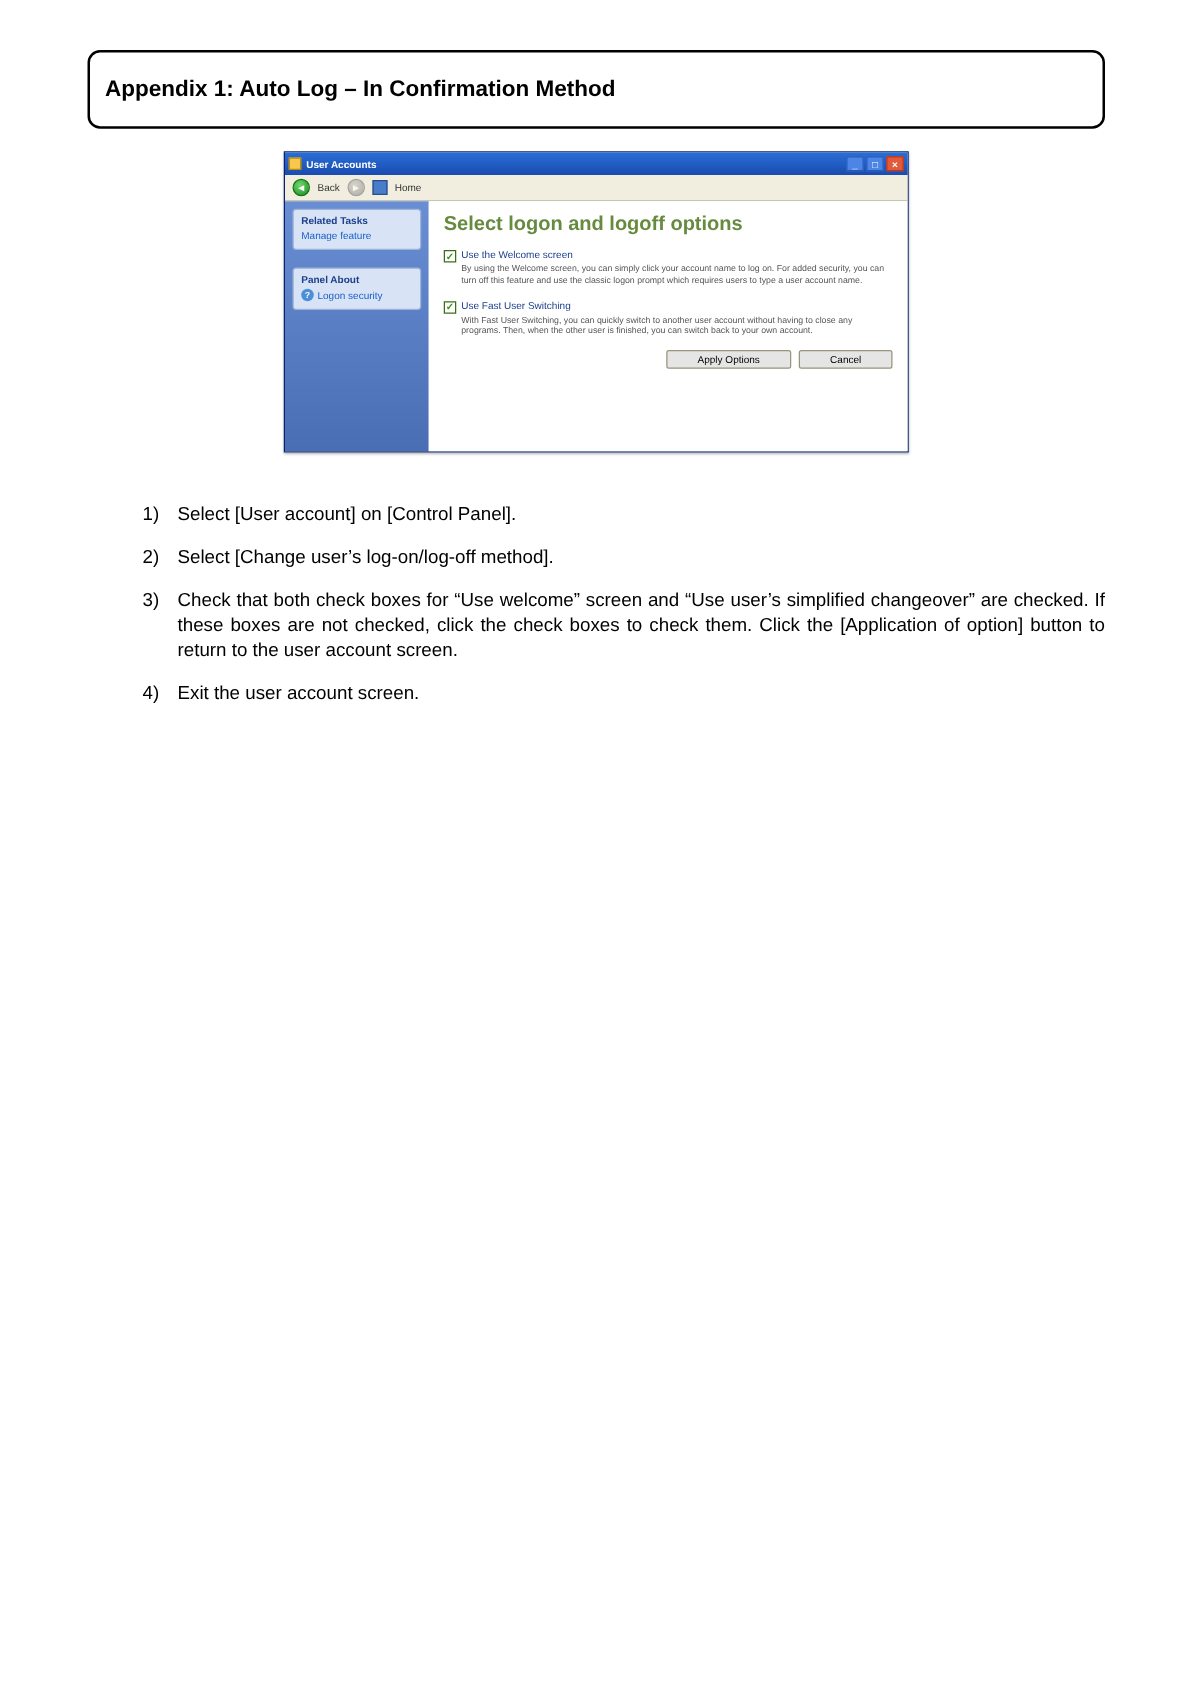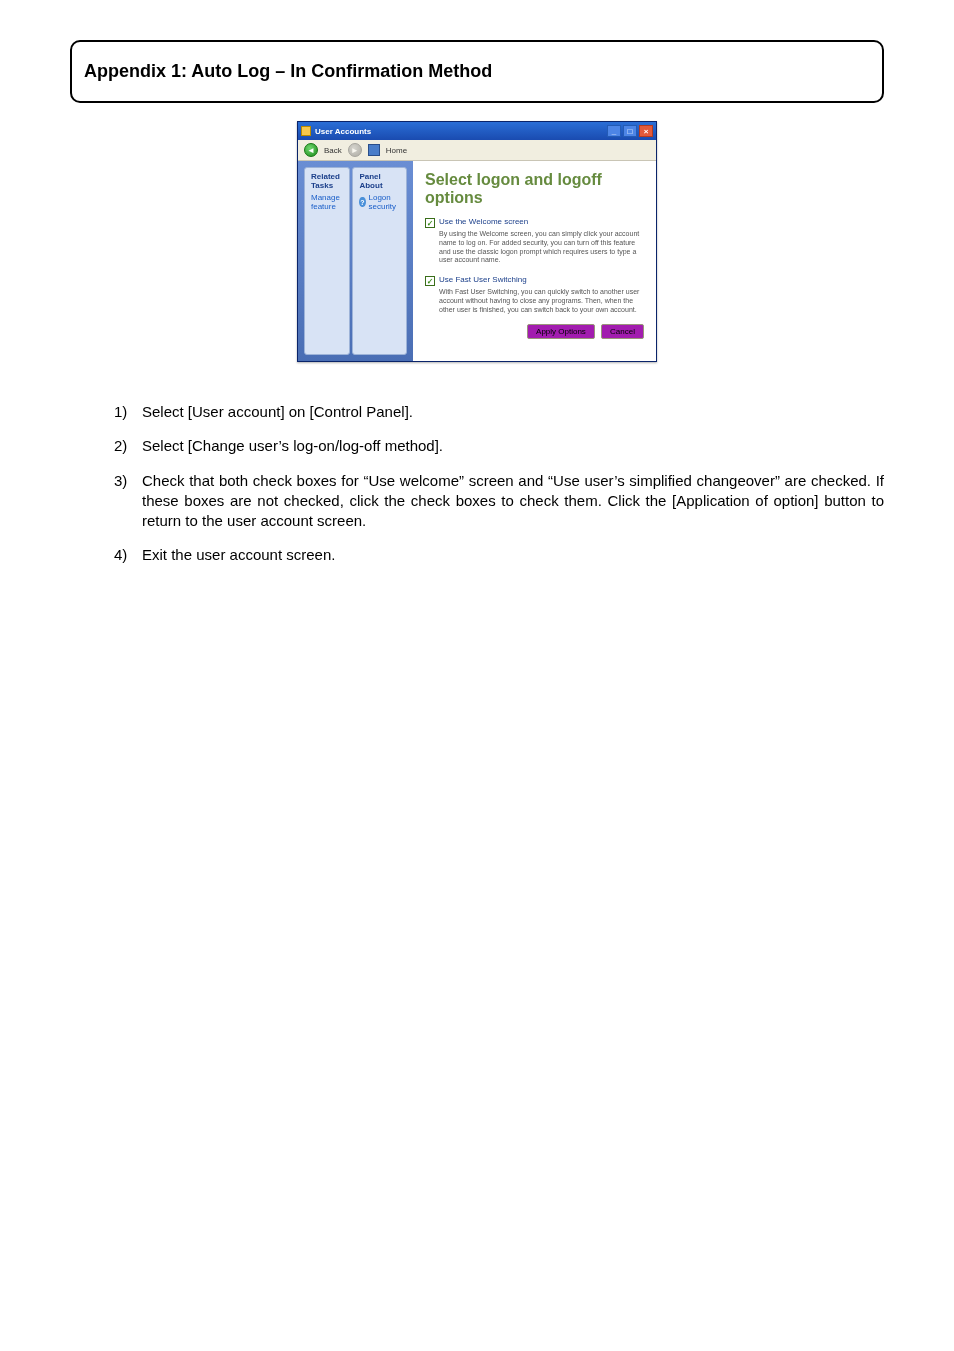--- a/index.html
+++ b/index.html
@@ -27,21 +27,21 @@
     font-size: 15px;
     margin: 0 0 6px 44px;
   }
   .screenshot-wrap {
     display: flex;
     justify-content: center;
     margin: 6px 0 40px 0;
   }
   
   .xp-window {
-    width: 360px;
+    width: 500px;
     border: 1px solid #0a246a;
     font-size: 8px;
     background: #fff;
     box-shadow: 0 1px 2px rgba(0,0,0,.3);
   }
   .xp-titlebar {
     height: 18px;
     background: linear-gradient(#2a6ed6, #1a4bb0);
     color: #fff;
     display: flex;
@@ -85,21 +85,21 @@
   .xp-home-icon {
     width: 12px; height: 12px;
     background: #4a7dc9;
     border: 1px solid #2a4e8a;
   }
   .xp-body { display: flex; min-height: 200px; }
   .xp-sidebar {
     width: 115px;
     background: linear-gradient(#6a8ed4, #4a6eb4);
     padding: 6px;
-    display: flex; gap: 2px;
+    display: flex; flex-direction: column; gap: 14px;
   }
   .xp-side-box {
     background: #d8e3f5;
     border: 1px solid #9db3d8;
     border-radius: 3px;
     padding: 4px 6px 6px 6px;
   }
   .xp-side-hdr {
     color: #1b3f8a; font-weight: bold; font-size: 8px; margin-bottom: 3px;
   }
@@ -128,22 +128,22 @@
     margin-top: 1px;
   }
   .xp-check-label { color: #1b3f8a; font-weight: normal; font-size: 8px; }
   .xp-check-desc {
     font-size: 7px; color: #555; margin: 2px 0 10px 14px; line-height: 1.25;
   }
   .xp-btnrow { text-align: right; margin-top: 4px; }
   .xp-btn {
     display: inline-block;
     border: 1px solid #9a947b;
-    background: #a21caf;
-    padding: 2px 8px;
+    background: #e5e5e5;
+    padding: 2px 24px;
     font-size: 8px;
     border-radius: 2px;
     margin-left: 4px;
   }
   
   .steps { margin: 0; padding: 0; list-style: none; }
   .steps li {
     display: flex;
     margin: 0 0 14px 44px;
     font-size: 15px;

